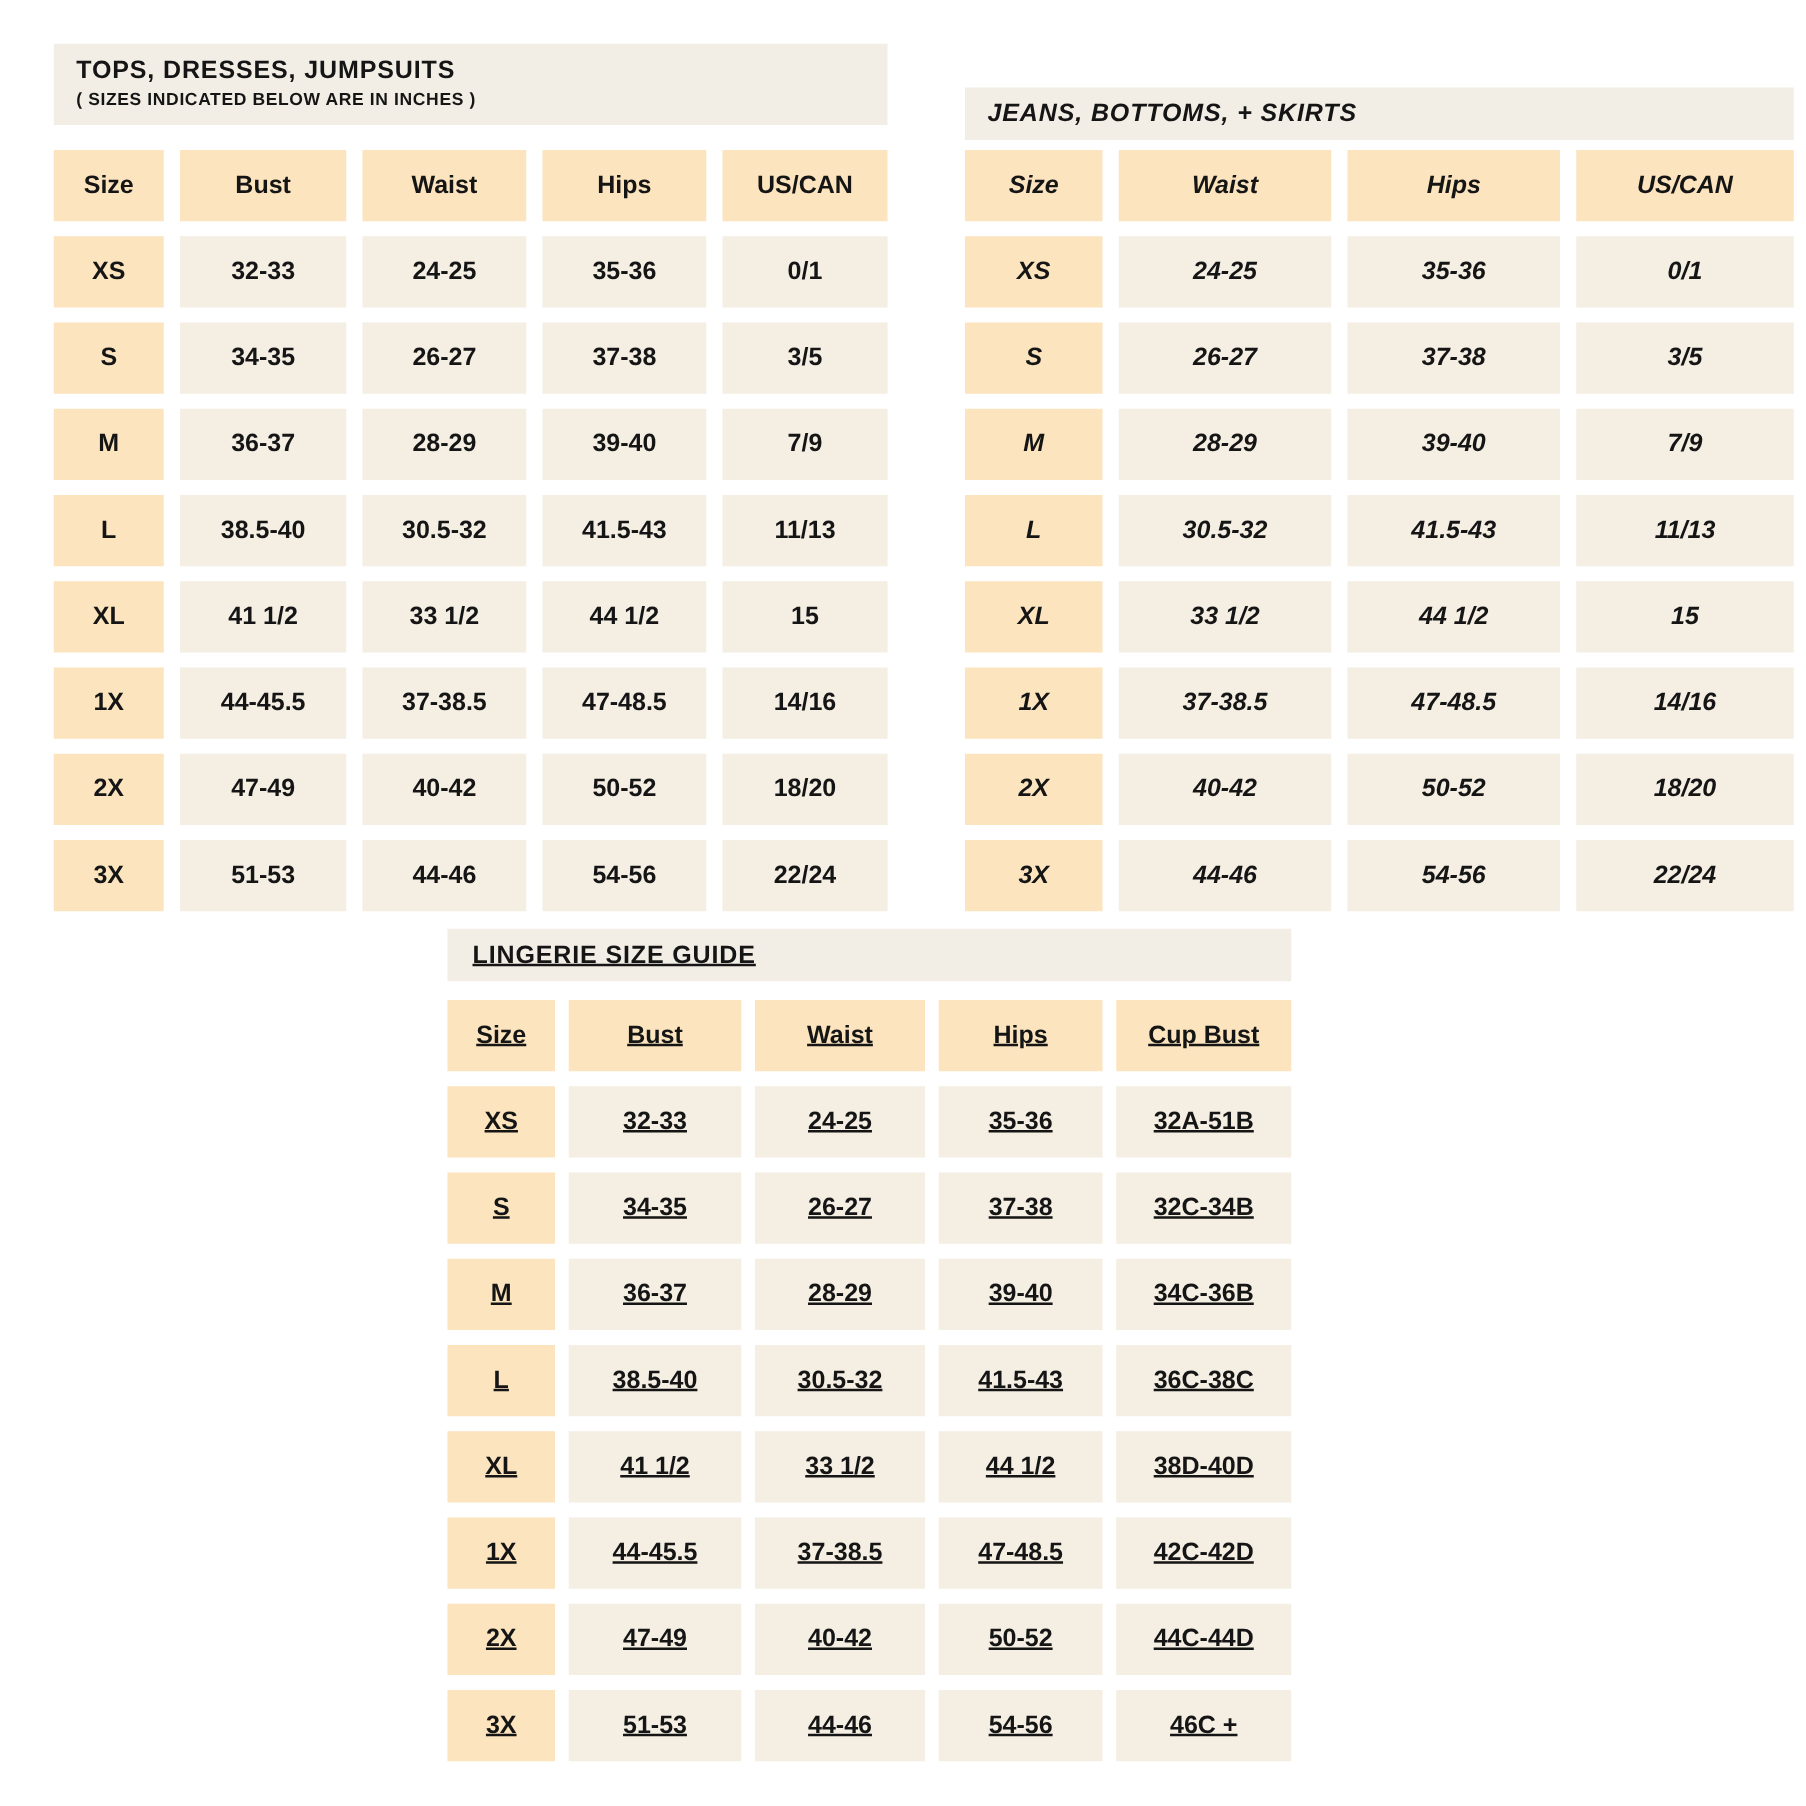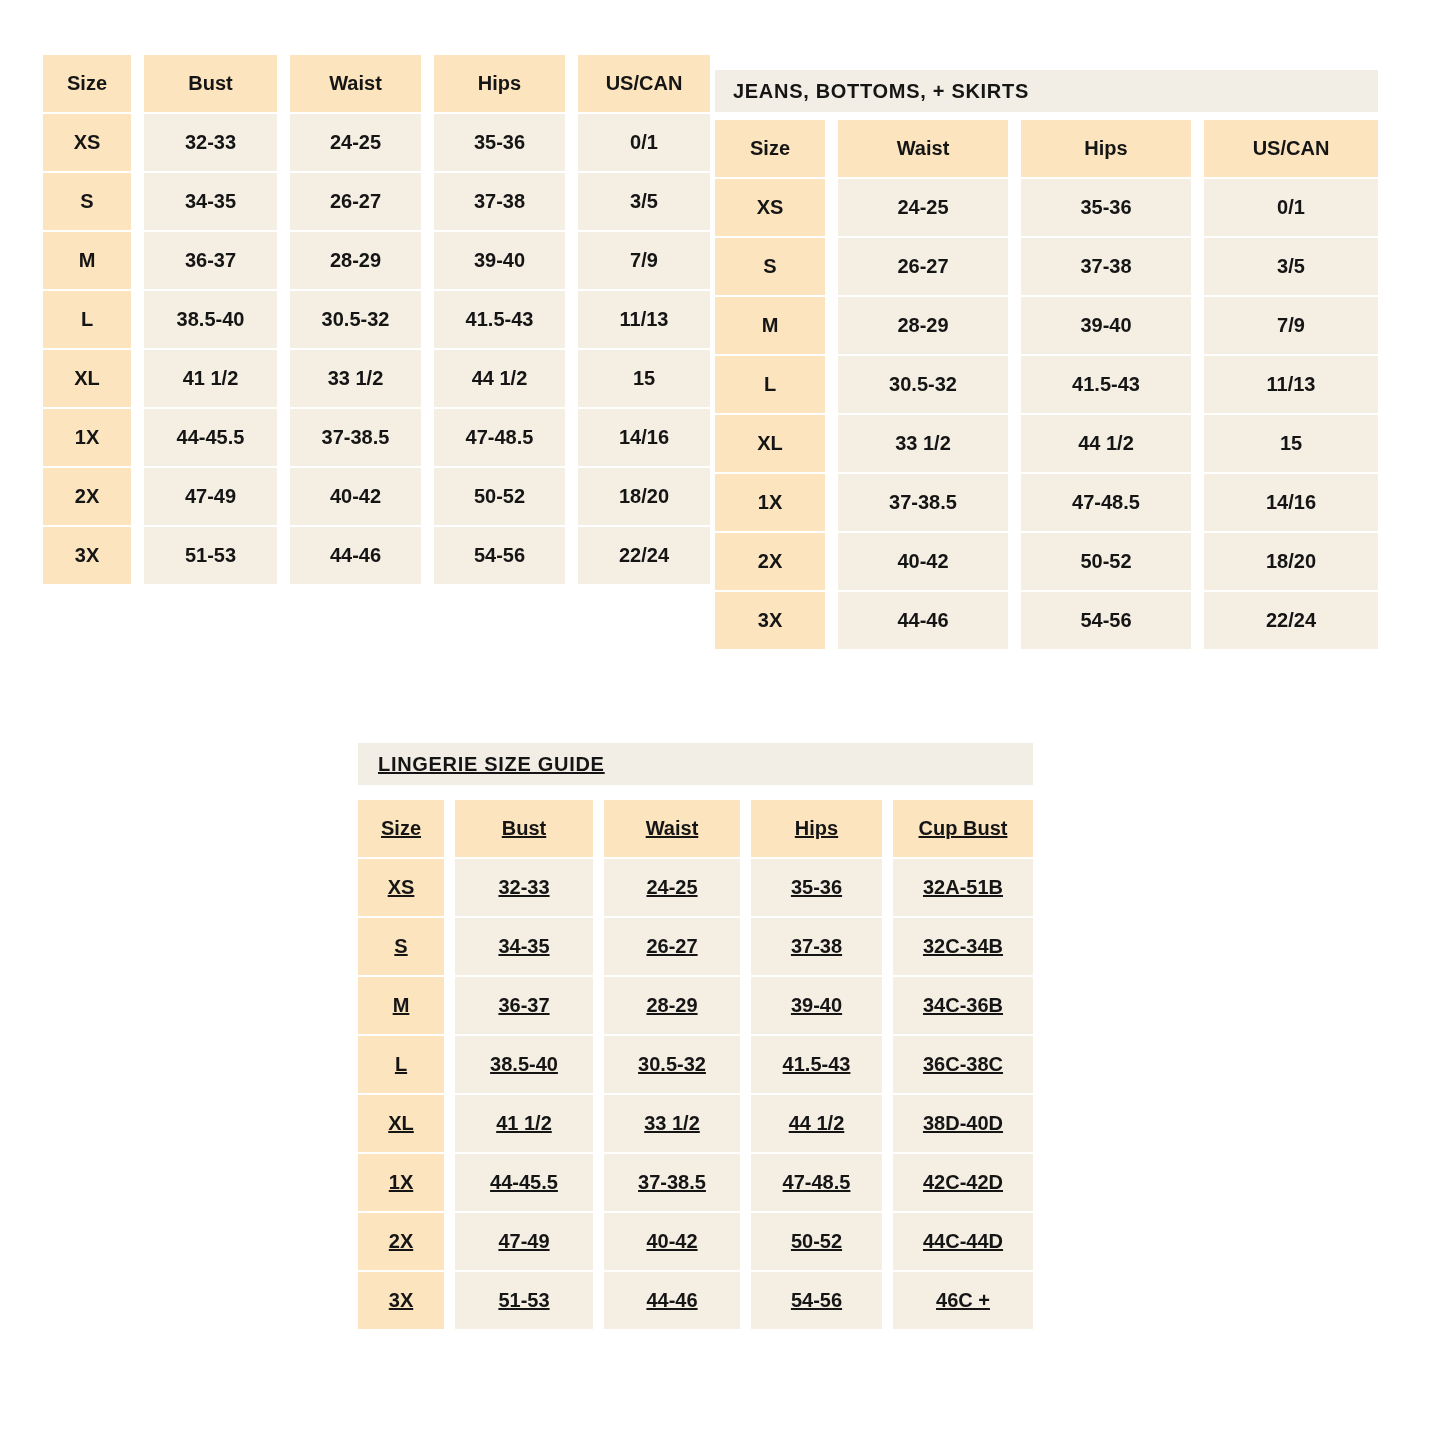--- a/index.html
+++ b/index.html
@@ -18,21 +18,21 @@
   }
   .canvas {
     position: relative;
     width: 1445px;
     height: 1445px;
     background: var(--pagebg);
     overflow: hidden;
   }
   .tbl { position: absolute; }
   .t1 { left: 43px;  top: 35px;  }
-  .t2 { left: 715px; top: 70px;  }
+  .t2 { left: 772px; top: 70px; font-style: italic;  }
   .t3 { left: 358px; top: 743px; text-decoration: underline; }
 
   .titlebar {
     background: var(--titlebg);
   }
   .t1 .titlebar {
     width: 667px; height: 65px;
     padding: 10px 0 0 18px;
   }
   .t2 .titlebar {
@@ -53,21 +53,21 @@
   .sub {
     font-size: 14px;
     font-weight: 700;
     letter-spacing: 0.5px;
     margin-top: 3px;
   }
 
   .grid {
     display: grid;
     grid-auto-rows: 57px;
-    row-gap: 2px;
+    row-gap: 12px;
   }
   .t1 .grid { margin-top: 20px; grid-template-columns: 88px 133px 131px 131px 132px; column-gap: 13px; }
   .t2 .grid { margin-top: 8px;  grid-template-columns: 110px 170px 170px 174px;       column-gap: 13px; }
   .t3 .grid { margin-top: 15px; grid-template-columns: 86px 138px 136px 131px 140px;  column-gap: 11px; }
 
   .cell {
     background: var(--cream);
     display: flex;
     align-items: center;
     justify-content: center;
@@ -76,20 +76,24 @@
     white-space: nowrap;
   }
   .cell.head, .cell.size { background: var(--peach); }
 </style>
 </head>
 <body>
 
 <div class="canvas">
 
   <section class="tbl t1">
+    <header class="titlebar">
+      <div class="ttl">TOPS, DRESSES, JUMPSUITS</div>
+      <div class="sub">( SIZES INDICATED BELOW ARE IN INCHES )</div>
+    </header>
     <div class="grid">
         <div class="cell head">Size</div>
         <div class="cell head">Bust</div>
         <div class="cell head">Waist</div>
         <div class="cell head">Hips</div>
         <div class="cell head">US/CAN</div>
         <div class="cell size">XS</div>
         <div class="cell">32-33</div>
         <div class="cell">24-25</div>
         <div class="cell">35-36</div>

